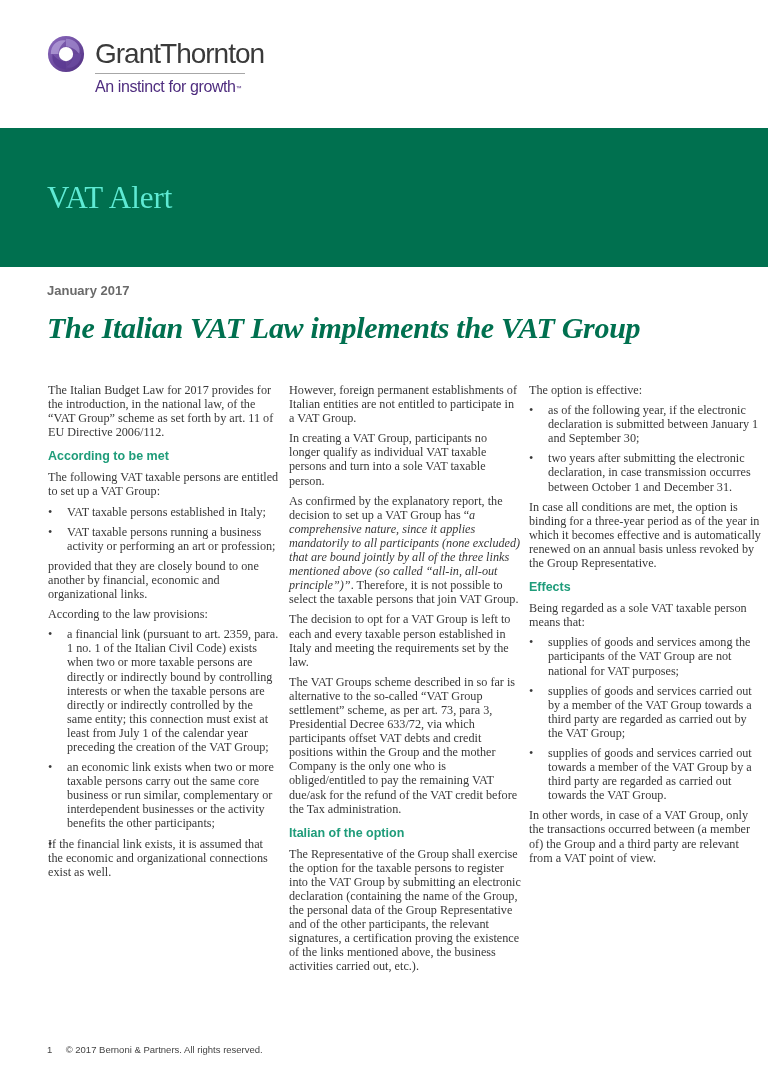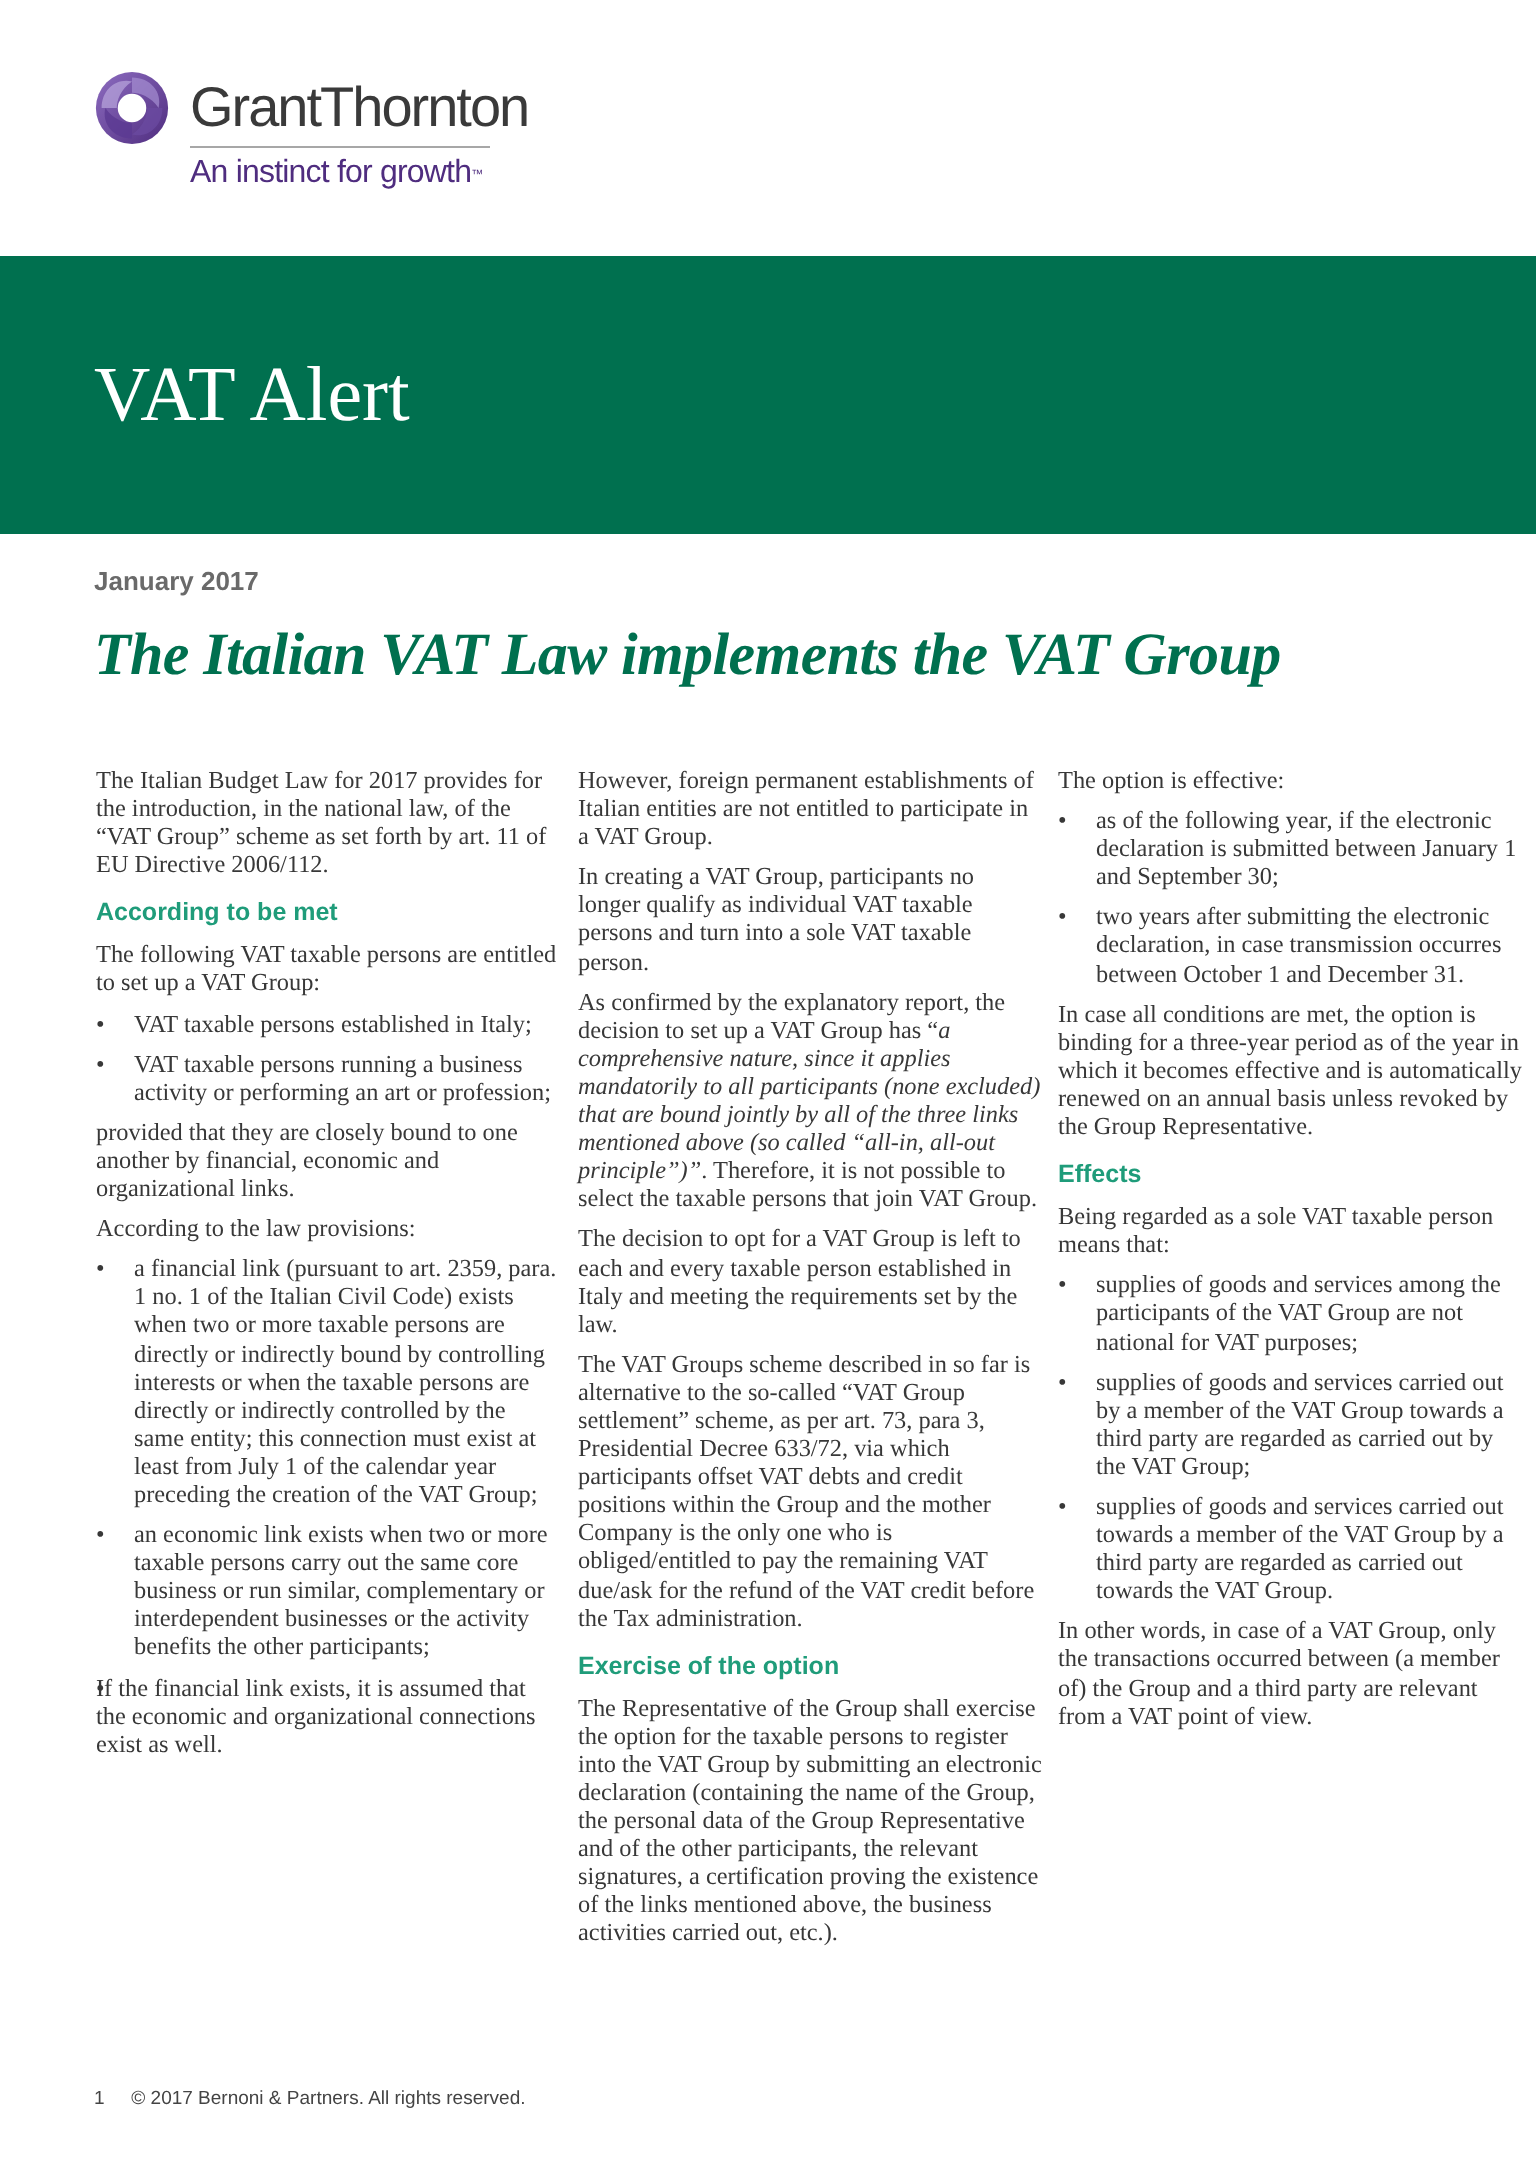--- a/index.html
+++ b/index.html
@@ -7,21 +7,21 @@
   body { position: relative; font-family: "Liberation Serif", "DejaVu Serif", serif; color: #333333; }
 
   .logo { position: absolute; left: 47px; top: 33px; width: 220px; height: 70px; }
   .logo-mark { position: absolute; left: 0; top: 2px; width: 38px; height: 38px; }
   .logo-name { position: absolute; left: 48px; top: 6px; font-family: "Liberation Sans", sans-serif; font-size: 28px; letter-spacing: -1px; color: #3a3a3a; line-height: 30px; }
   .logo-rule { position: absolute; left: 48px; top: 40px; width: 150px; height: 1px; background: #a7a7a7; }
   .logo-tagline { position: absolute; left: 48px; top: 44px; font-family: "Liberation Sans", sans-serif; font-size: 16px; letter-spacing: -0.4px; color: #4f2d7f; line-height: 20px; }
   .logo-tagline sup { font-size: 6px; vertical-align: top; position: relative; top: 1px; }
 
   .banner { position: absolute; left: 0; top: 128px; width: 768px; height: 139px; background: #00704f; }
-  .banner-title { position: absolute; left: 47px; top: 44px; font-family: "Liberation Serif", serif; font-size: 39px; color: #ffffff; line-height: 52px; }
+  .banner-title { position: absolute; left: 47px; top: 44px; font-family: "Liberation Serif", serif; font-size: 31px; color: #5eead4; line-height: 52px; }
 
   .date { position: absolute; left: 47px; top: 283px; font-family: "Liberation Sans", sans-serif; font-weight: bold; font-size: 13px; color: #6a6a6a; }
   .headline { position: absolute; left: 47px; top: 308px; font-family: "Liberation Serif", serif; font-weight: bold; font-size: 30px; letter-spacing: -0.3px; color: #00704f; line-height: 40px; font-style: italic; }
 
   .col { position: absolute; top: 383px; width: 232px; font-size: 12.2px; line-height: 14.1px; color: #383838; }
   .col1 { left: 48px; }
   .col2 { left: 289px; }
   .col3 { left: 529px; }
   .col p { margin-bottom: 6px; }
   .col h3 { font-family: "Liberation Sans", sans-serif; font-weight: bold; font-size: 12.5px; color: #1f9c7a; margin: 10px 0 6px; line-height: 15px; }
@@ -80,21 +80,21 @@
   </ul>
   <p>If the financial link exists, it is assumed that the economic and organizational connections exist as well.</p>
 </div>
 
 <div class="col col2">
   <p>However, foreign permanent establishments of Italian entities are not entitled to participate in a VAT Group.</p>
   <p>In creating a VAT Group, participants no longer qualify as individual VAT taxable persons and turn into a sole VAT taxable person.</p>
   <p><span>As confirmed by the explanatory report, the decision to set up a VAT Group has “</span><em>a comprehensive nature, since it applies mandatorily to all participants (none excluded) that are bound jointly by all of the three links mentioned above (so called “all-in, all-out principle”)”</em><span>. Therefore, it is not possible to select the taxable persons that join VAT Group.</span></p>
   <p>The decision to opt for a VAT Group is left to each and every taxable person established in Italy and meeting the requirements set by the law.</p>
   <p>The VAT Groups scheme described in so far is alternative to the so-called “VAT Group settlement” scheme, as per art. 73, para 3, Presidential Decree 633/72, via which participants offset VAT debts and credit positions within the Group and the mother Company is the only one who is obliged/entitled to pay the remaining VAT due/ask for the refund of the VAT credit before the Tax administration.</p>
-  <h3>Exercise of the option</h3>
+  <h3>Italian of the option</h3>
   <p>The Representative of the Group shall exercise the option for the taxable persons to register into the VAT Group by submitting an electronic declaration (containing the name of the Group, the personal data of the Group Representative and of the other participants, the relevant signatures, a certification proving the existence of the links mentioned above, the business activities carried out, etc.).</p>
 </div>
 
 <div class="col col3">
   <p>The option is effective:</p>
   <ul>
     <li><span class="bullet">•</span><span>as of the following year, if the electronic declaration is submitted between January 1 and September 30;</span></li>
     <li><span class="bullet">•</span><span>two years after submitting the electronic declaration, in case transmission occurres between October 1 and December 31.</span></li>
   </ul>
   <p>In case all conditions are met, the option is binding for a three-year period as of the year in which it becomes effective and is automatically renewed on an annual basis unless revoked by the Group Representative.</p>

